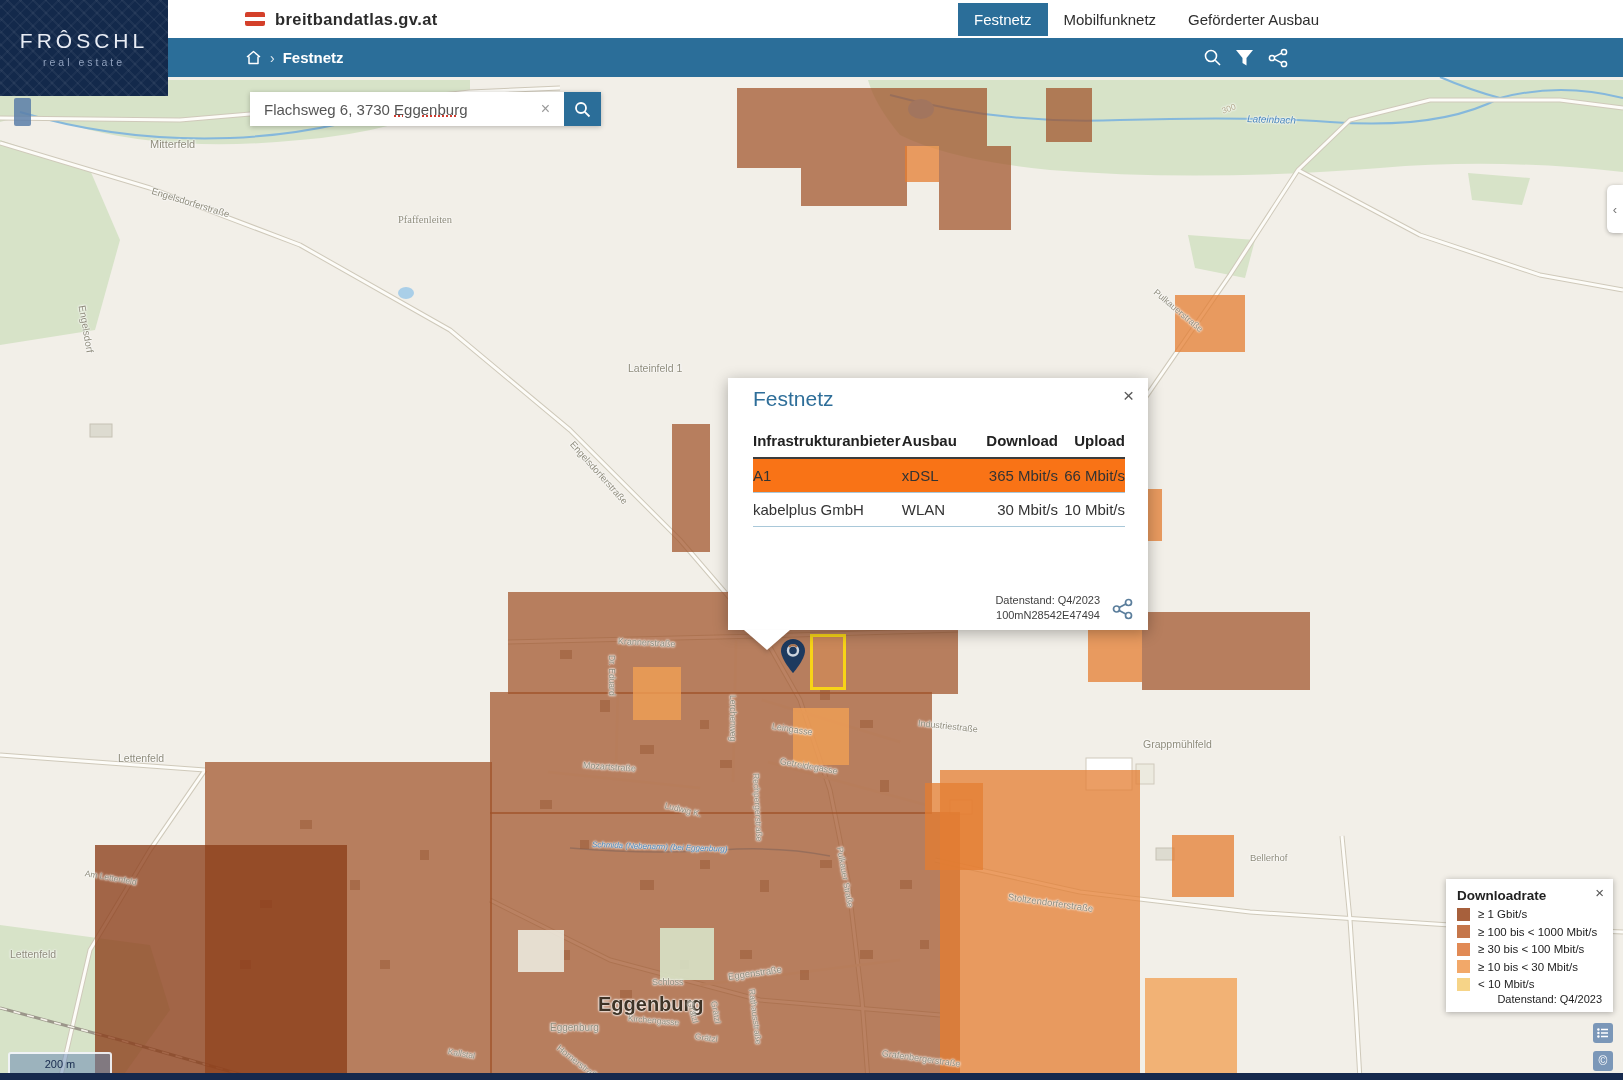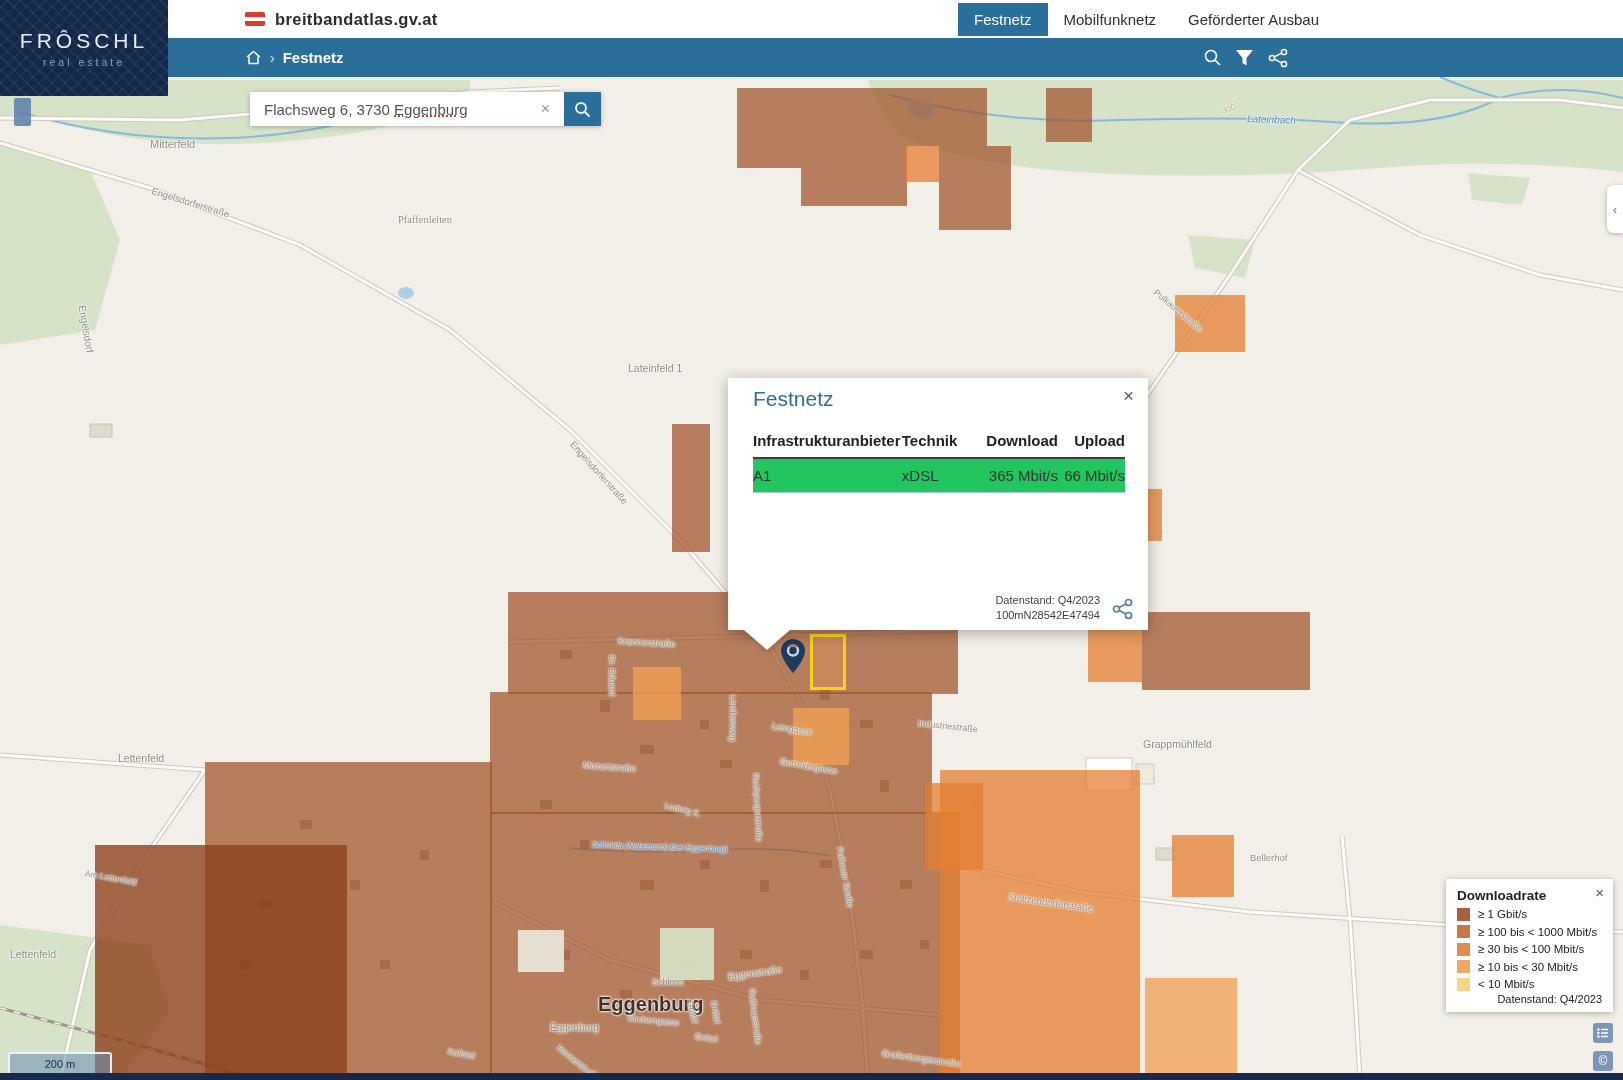--- a/index.html
+++ b/index.html
@@ -55,21 +55,21 @@
   .popup{position:absolute;left:728px;top:378px;width:420px;height:252px;background:#fff;z-index:20;
          box-shadow:0 3px 14px rgba(0,0,0,.3);}
   .popup::after{content:"";position:absolute;left:16px;top:100%;border:23px solid transparent;
                 border-top:20px solid #fff;border-bottom:none;filter:drop-shadow(0 3px 2px rgba(0,0,0,.15));}
   .popup .ttl{position:absolute;left:25px;top:9px;font-size:21px;color:#2e6e99;}
   .popup .close{position:absolute;right:14px;top:8px;font-size:19px;color:#5a5a5a;cursor:pointer;line-height:1;}
   .popup table{position:absolute;left:25px;top:48px;width:372px;border-collapse:collapse;font-size:15px;color:#222;}
   .popup th{font-weight:bold;text-align:left;padding:6px 0 8px;border-bottom:2px solid #3c3c3c;}
   .popup th.num,.popup td.num{text-align:right;}
   .popup td{padding:8px 0;border-bottom:1px solid #a9c8d9;color:#333;}
-  .popup tbody tr:first-child{background:#22c55e;}
+  .popup tbody tr:first-child{background:#f97316;}
   .popup .stand{position:absolute;right:48px;bottom:8px;text-align:right;font-size:11px;color:#3f3f3f;line-height:1.3;}
   .popup .share{position:absolute;right:14px;bottom:10px;cursor:pointer;}
   
   .legend{position:absolute;left:1446px;top:879px;width:167px;height:133px;background:#fff;z-index:22;
           box-shadow:0 1px 6px rgba(0,0,0,.3);padding:9px 11px;box-sizing:border-box;}
   .legend .ttl{font-size:13.5px;font-weight:bold;color:#222;}
   .legend .close{position:absolute;right:9px;top:5px;font-size:15px;color:#555;cursor:pointer;}
   .lg-row{display:flex;align-items:center;gap:8px;margin-top:4.6px;}
   .lg-sw{width:13px;height:13px;flex:0 0 13px;}
   .lg-lb{font-size:11.5px;color:#222;white-space:nowrap;}
@@ -272,31 +272,37 @@
 
   <div class="zoomstub"></div>
 
   <div class="popup">
     <div class="ttl">Festnetz</div>
     <div class="close">×</div>
     <table>
       <thead>
           <tr id="pop-head">
             <th style="width: 40%;">Infrastrukturanbieter</th>
-            <th style="width: 21%;">Technik</th>
+            <th style="width: 21%;">Ausbau</th>
             <th class="num" style="width: 21%;">Download</th>
             <th class="num">Upload</th>
           </tr>
         </thead>
       <tbody id="pop-body">
           <tr>
             <td>A1</td>
             <td>xDSL</td>
             <td class="num">365 Mbit/s</td>
             <td class="num">66 Mbit/s</td>
+          </tr>
+          <tr>
+            <td>kabelplus GmbH</td>
+            <td>WLAN</td>
+            <td class="num">30 Mbit/s</td>
+            <td class="num">10 Mbit/s</td>
           </tr>
         </tbody>
     </table>
     <div class="stand">
       <div>Datenstand: Q4/2023</div>
       <div>100mN28542E47494</div>
     </div>
     <svg class="share" width="22" height="22" viewBox="0 0 22 22">
       <g stroke="#5b7e9c" stroke-width="1.7" fill="none">
         <circle cx="16.5" cy="4.5" r="3"></circle>

